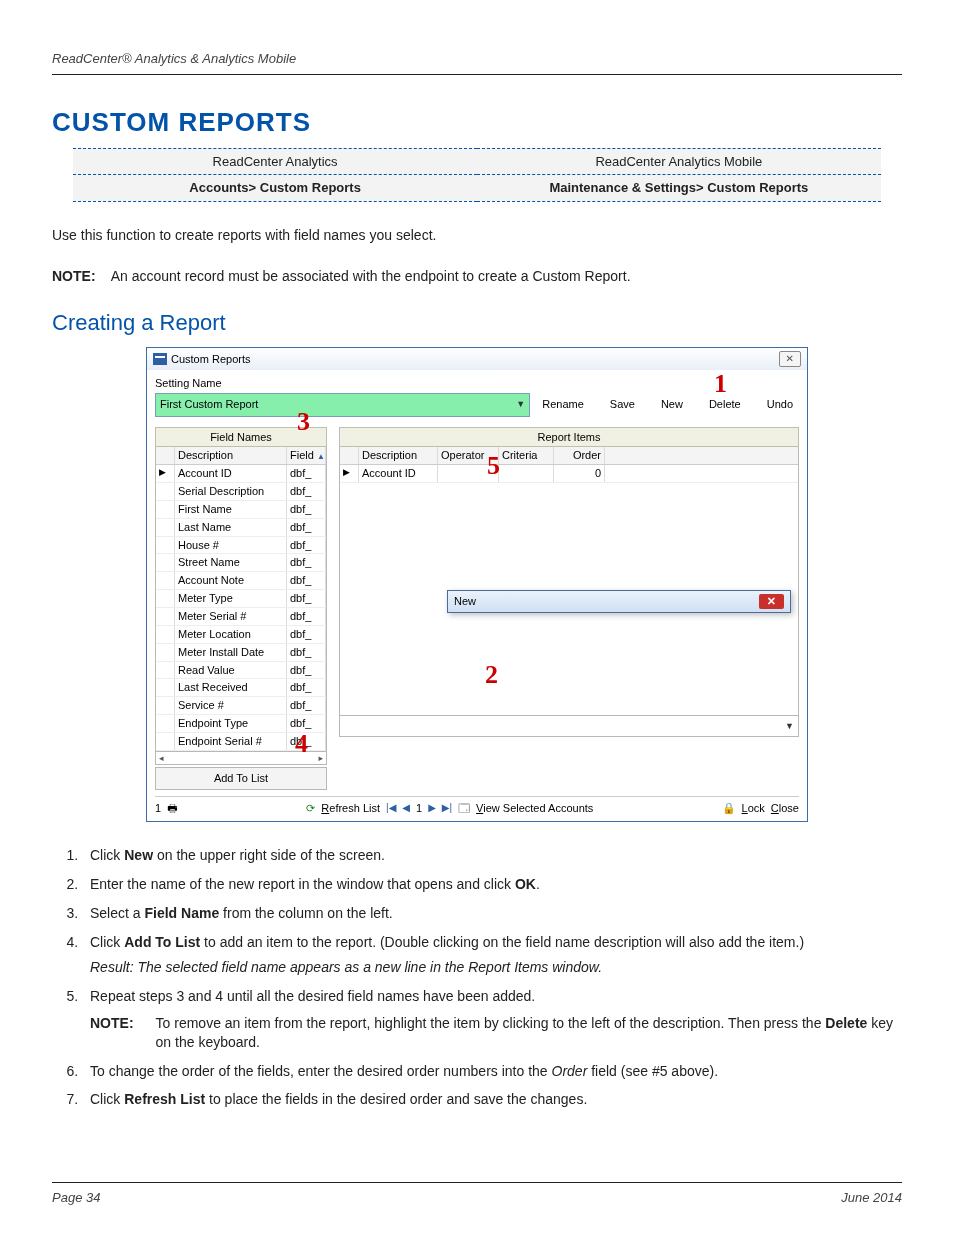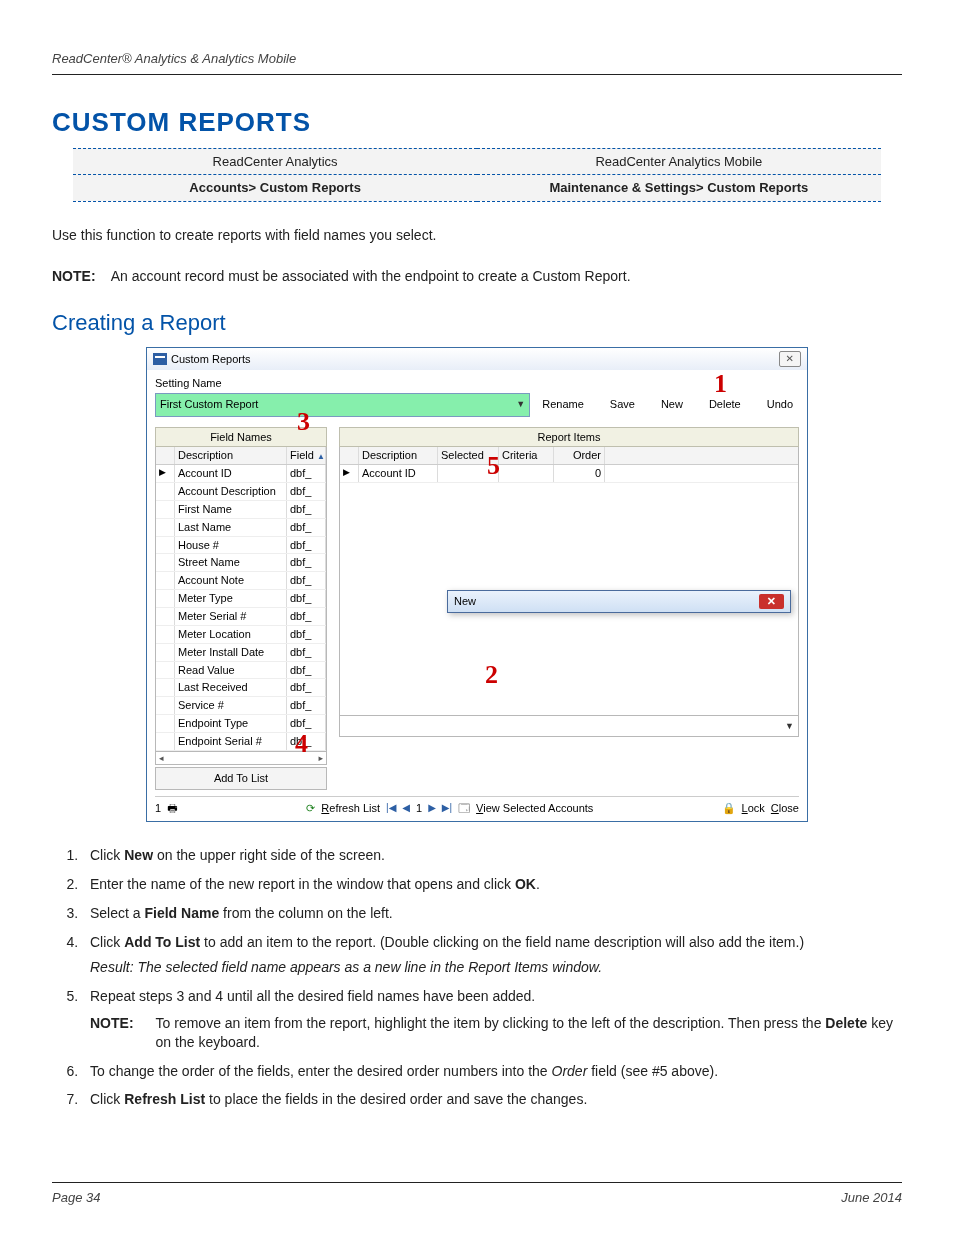--- a/index.html
+++ b/index.html
@@ -225,21 +225,21 @@
             <div class="cell c3"><span>Field</span> <span style="color:#2d5fa4;font-size:8px;">▲</span></div>
           </div>
           <div id="left-rows">
               <div class="grid-row">
                 <div class="cell c1 ptr">▶</div>
                 <div class="cell c2">Account ID</div>
                 <div class="cell c3">dbf_</div>
               </div>
               <div class="grid-row">
                 <div class="cell c1 ptr"></div>
-                <div class="cell c2">Account Description</div>
+                <div class="cell c2">Serial Description</div>
                 <div class="cell c3">dbf_</div>
               </div>
               <div class="grid-row">
                 <div class="cell c1 ptr"></div>
                 <div class="cell c2">First Name</div>
                 <div class="cell c3">dbf_</div>
               </div>
               <div class="grid-row">
                 <div class="cell c1 ptr"></div>
                 <div class="cell c2">Last Name</div>
@@ -313,21 +313,21 @@
           </div>
         <button class="add-btn">Add To List</button>
       </div>
 
       <div class="pane-right">
         <div class="pane-header">Report Items</div>
         <div class="grid" style="height:268px;">
           <div class="grid-head">
             <div class="cell rc1"></div>
             <div class="cell rc2">Description</div>
-            <div class="cell rc3">Selected</div>
+            <div class="cell rc3">Operator</div>
             <div class="cell rc4">Criteria</div>
             <div class="cell rc5">Order</div>
           </div>
           <div class="grid-row">
             <div class="cell rc1 ptr">▶</div>
             <div class="cell rc2">Account ID</div>
             <div class="cell rc3"></div>
             <div class="cell rc4"></div>
             <div class="cell rc5">0</div>
           </div>

